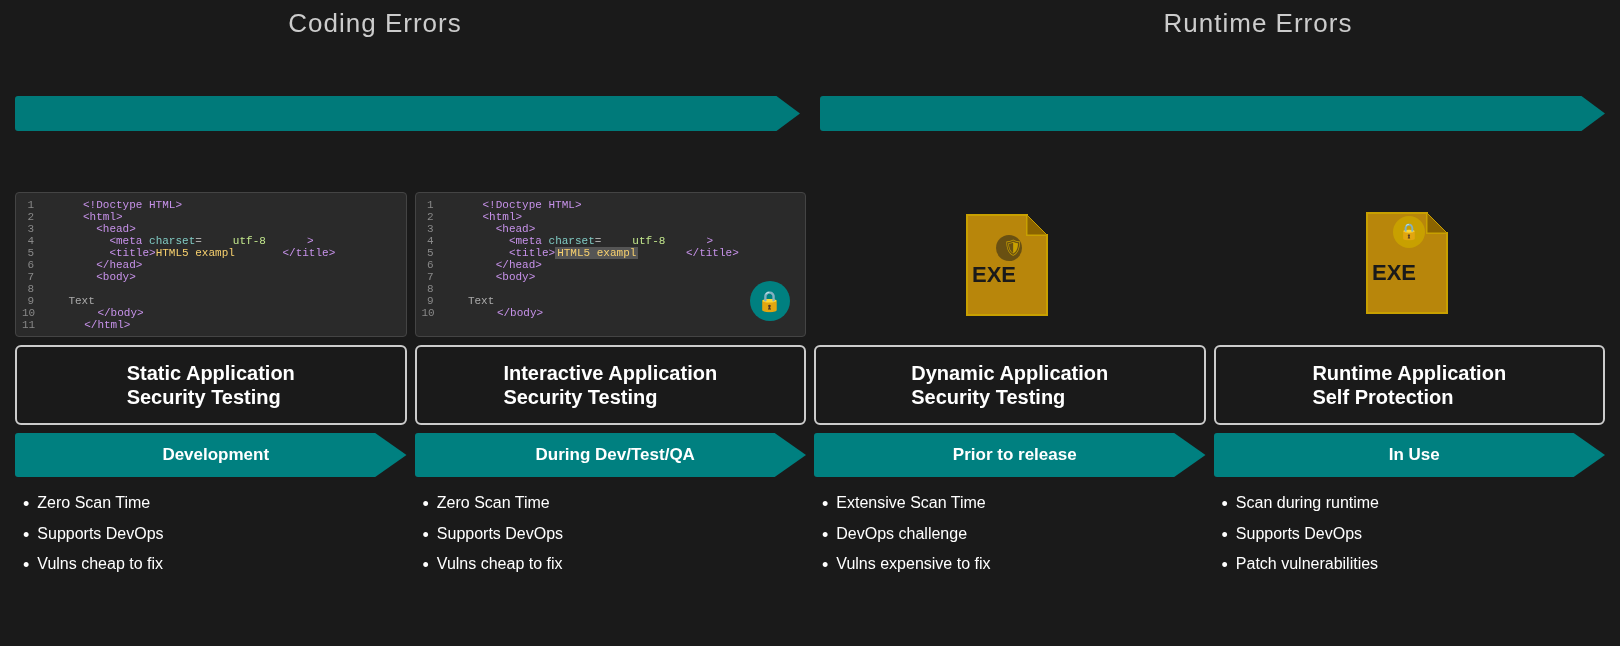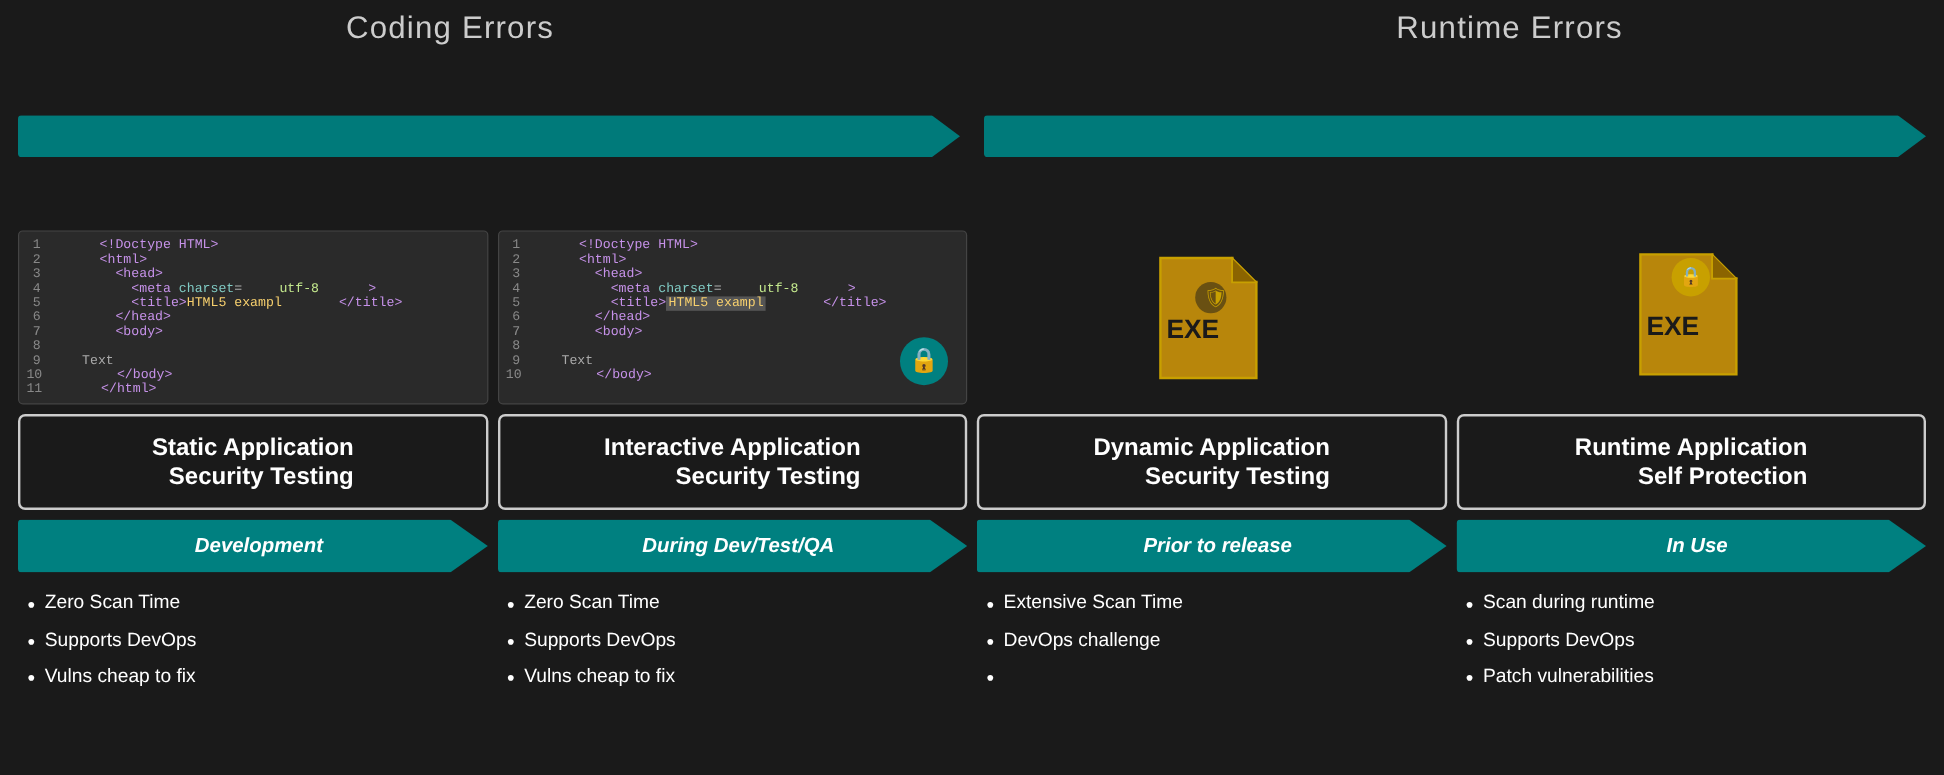--- a/index.html
+++ b/index.html
@@ -98,21 +98,21 @@
       display: flex;
       align-items: center;
       justify-content: center;
     }
 
     
     .title-box {
       border: 2px solid #cccccc;
       border-radius: 6px;
       padding: 10px 12px;
-      text-align: right;
+      text-align: left;
       min-height: 80px;
       display: flex;
       align-items: center;
       justify-content: center;
     }
 
     .title-box-text {
       color: #ffffff;
       font-size: 20px;
       font-weight: bold;
@@ -121,21 +121,20 @@
 
     
     .phase-arrow {
       height: 44px;
       background: #008080;
       display: flex;
       align-items: center;
       justify-content: center;
       clip-path: polygon(0 0, 92% 0, 100% 50%, 92% 100%, 0 100%);
       border-radius: 3px 0 0 3px;
-      font-style: italic;
     }
 
     .phase-text {
       color: #ffffff;
       font-size: 17px;
       font-weight: bold;
       padding-left: 10px;
     }
 
     
@@ -352,20 +351,21 @@
         <div class="bullet-item">
             <span class="bullet-dot">•</span>
             <span>Extensive Scan Time</span>
           </div>
         <div class="bullet-item">
             <span class="bullet-dot">•</span>
             <span>DevOps challenge</span>
           </div>
         <div class="bullet-item">
             <span class="bullet-dot">•</span>
+            <span>Vulns expensive to fix</span>
           </div>
       </div>
     </div>
 
     <div class="column">
 
       <div class="exe-container">
         <div style="position:relative; display:inline-block;">
           <svg width="95" height="110" viewBox="0 0 95 110">
             <polygon points="5,5 65,5 65,25 85,25 85,105 5,105" fill="#b8860b" stroke="#c8a000" stroke-width="2"></polygon>

